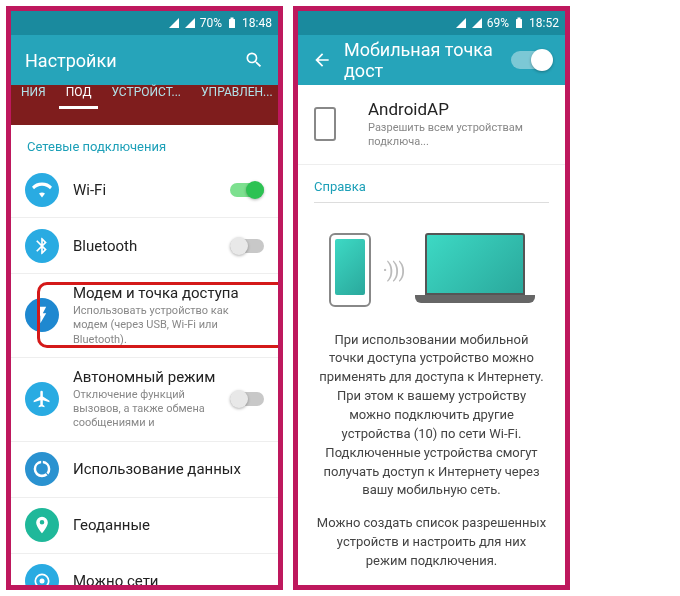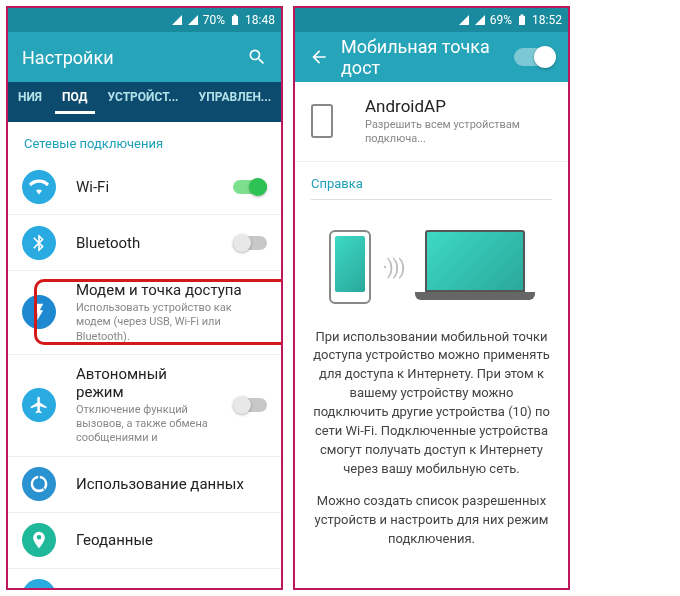--- a/index.html
+++ b/index.html
@@ -1,29 +1,29 @@
 <!DOCTYPE html>
 <html><head>
 <meta charset="utf-8">
 <style>
 *{box-sizing:border-box;margin:0;padding:0;font-family:Roboto,Arial,sans-serif}
 body{background:#fff;width:680px;height:596px;overflow:hidden}
 .wrap{display:flex;gap:10px;padding:6px}
-.phone{width:277px;height:584px;border:2px solid #be185d;background:#fff;display:flex;flex-direction:column;overflow:hidden;position:relative}
+.phone{width:277px;height:584px;border:5px solid #be185d;background:#fff;display:flex;flex-direction:column;overflow:hidden;position:relative}
 .statusbar{height:24px;background:#1a8a9e;color:#fff;display:flex;align-items:center;justify-content:flex-end;padding:0 6px;font-size:12px;gap:4px}
 .statusbar svg{width:12px;height:12px;fill:#fff}
 .header{background:#26a4ba;color:#fff;height:50px;display:flex;align-items:center;padding:0 14px;font-size:18px;gap:12px}
 .header .title{flex:1}
-.tabs{background:#0c4a6e;height:40px;display:flex;align-items:center;color:#b3e1e8;font-size:12px;font-weight:700}
+.tabs{background:#7f1d1d;height:40px;display:flex;align-items:flex-start;color:#b3e1e8;font-size:12px;font-weight:400}
 .tabs .tab{padding:0 10px 10px;position:relative}
 .tabs .tab.active{color:#fff}
 .tabs .tab.active::after{content:"";position:absolute;left:3px;right:3px;bottom:0;height:3px;background:#fff}
 .section-label{color:#1da0b8;font-size:13px;padding:14px 16px 8px}
 .list{flex:1;overflow:hidden}
-.item{display:flex;align-items:center;padding:10px 14px;gap:20px;min-height:56px;border-bottom:1px solid #eee}
+.item{display:flex;align-items:center;padding:10px 14px;gap:14px;min-height:56px;border-bottom:1px solid #eee}
 .icon{width:34px;height:34px;border-radius:50%;display:flex;align-items:center;justify-content:center;flex-shrink:0}
 .icon svg{width:20px;height:20px;fill:#fff}
 .item-body{flex:1;min-width:0}
 .item-title{font-size:15px;color:#222}
 .item-sub{font-size:11px;color:#888;line-height:1.3;margin-top:2px}
 .switch{width:34px;height:14px;border-radius:7px;background:#c8c8c8;position:relative;flex-shrink:0}
 .switch::after{content:"";position:absolute;width:18px;height:18px;border-radius:50%;background:#e8e8e8;top:-2px;left:0;box-shadow:0 1px 3px rgba(0,0,0,.3)}
 .switch.on{background:#7de08f}
 .switch.on::after{background:#2dc253;left:16px}
 .switch-hdr{width:40px;height:18px;border-radius:9px;background:rgba(255,255,255,.4);position:relative}

